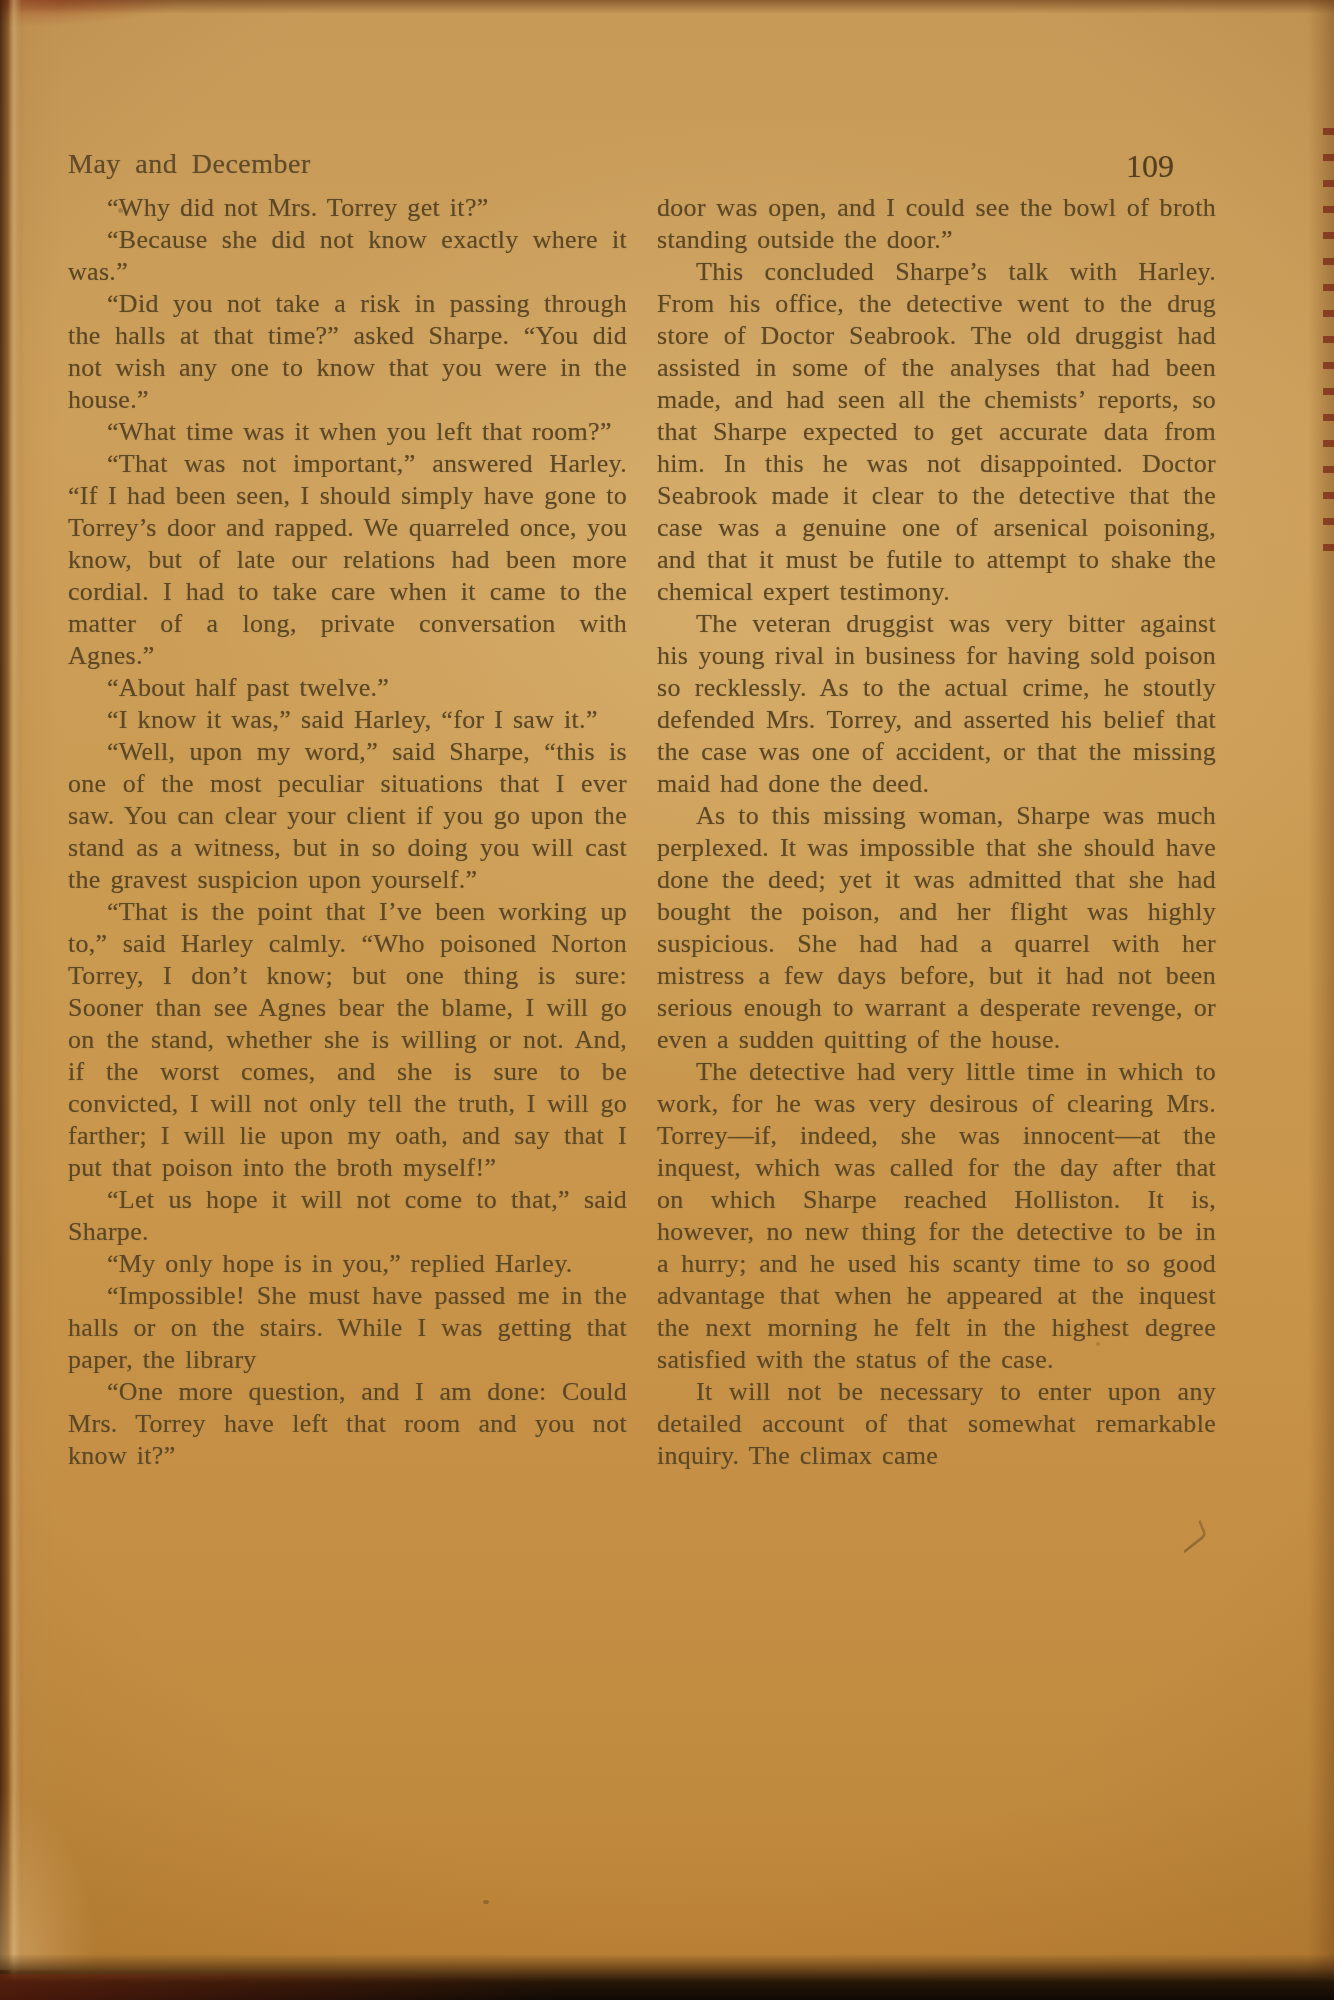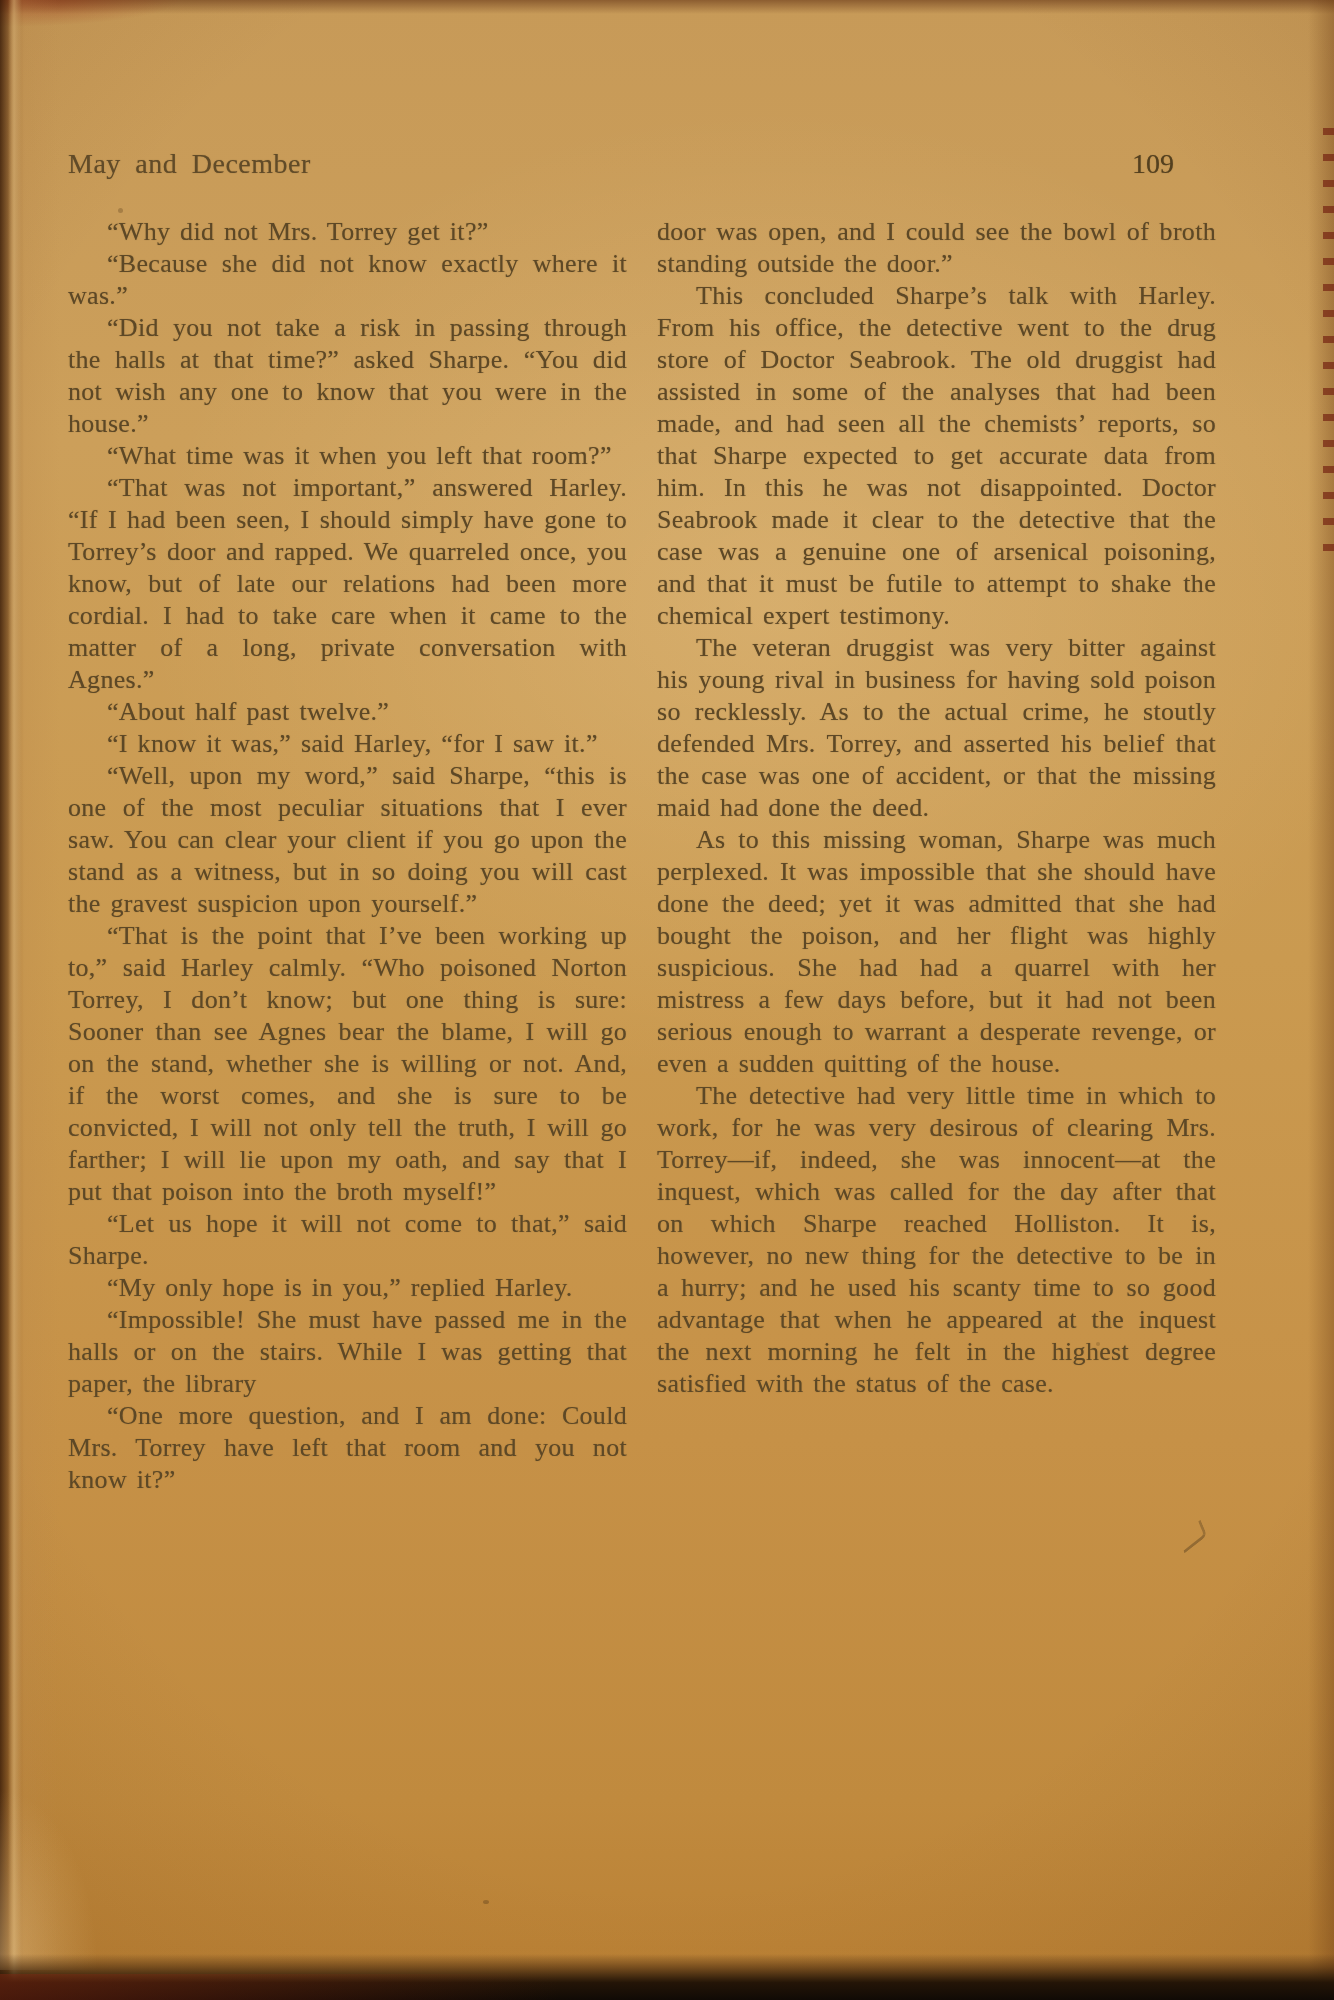--- a/index.html
+++ b/index.html
@@ -74,24 +74,24 @@
   .content {
     position: absolute; left: 68px; top: 148px; width: 1148px;
     color: #5d4826;
   }
   .running-head { position: relative; height: 44px; }
   .head-title {
     text-align: left; font-size: 28px; letter-spacing: 0.5px; word-spacing: 7px;
     color: #614b28; text-shadow: 0 0 1px rgba(97,75,40,0.55);
   }
   .head-page-number {
-    position: absolute; right: 42px; top: 0; font-size: 28px;
+    position: absolute; right: 42px; top: 0; font-size: 32px;
     color: #54401f; text-shadow: 0 0 1px rgba(84,64,31,0.55); text-align: center;
   }
-  .columns { display: flex; gap: 30px; margin-top: 24px; }
+  .columns { display: flex; gap: 30px; }
   .column { width: 559px; }
   .para {
     margin: 0;
     font-size: 26px; line-height: 32px;
     text-align: justify;
     text-indent: 1.5em;
     letter-spacing: 0.3px; word-spacing: 3px;
     color: #5d4826;
     text-shadow: 0 0 1px rgba(93,72,38,0.5);
   }
@@ -135,16 +135,17 @@
           <p class="para" data-name="paragraph">“My only hope is in you,” replied Harley.</p>
           <p class="para" data-name="paragraph">“Impossible! She must have passed me in the halls or on the stairs. While I was getting that paper, the library</p>
           <p class="para" data-name="paragraph">“One more question, and I am done: Could Mrs. Torrey have left that room and you not know it?”</p>
         </div>
       <div class="column" data-name="right-column">
           <p class="para" data-name="paragraph">door was open, and I could see the bowl of broth standing outside the door.”</p>
           <p class="para" data-name="paragraph">This concluded Sharpe’s talk with Harley. From his office, the detective went to the drug store of Doctor Seabrook. The old druggist had assisted in some of the analyses that had been made, and had seen all the chemists’ reports, so that Sharpe expected to get accurate data from him. In this he was not disappointed. Doctor Seabrook made it clear to the detective that the case was a genuine one of arsenical poisoning, and that it must be futile to attempt to shake the chemical expert testimony.</p>
           <p class="para" data-name="paragraph">The veteran druggist was very bitter against his young rival in business for having sold poison so recklessly. As to the actual crime, he stoutly defended Mrs. Torrey, and asserted his belief that the case was one of accident, or that the missing maid had done the deed.</p>
           <p class="para" data-name="paragraph">As to this missing woman, Sharpe was much perplexed. It was impossible that she should have done the deed; yet it was admitted that she had bought the poison, and her flight was highly suspicious. She had had a quarrel with her mistress a few days before, but it had not been serious enough to warrant a desperate revenge, or even a sudden quitting of the house.</p>
           <p class="para" data-name="paragraph">The detective had very little time in which to work, for he was very desirous of clearing Mrs. Torrey—if, indeed, she was innocent—at the inquest, which was called for the day after that on which Sharpe reached Holliston. It is, however, no new thing for the detective to be in a hurry; and he used his scanty time to so good advantage that when he appeared at the inquest the next morning he felt in the highest degree satisfied with the status of the case.</p>
+          <p class="para" data-name="paragraph">It will not be necessary to enter upon any detailed account of that somewhat remarkable inquiry. The climax came</p>
         </div>
     </div>
   </div>
 </div>
 
 </body></html>

